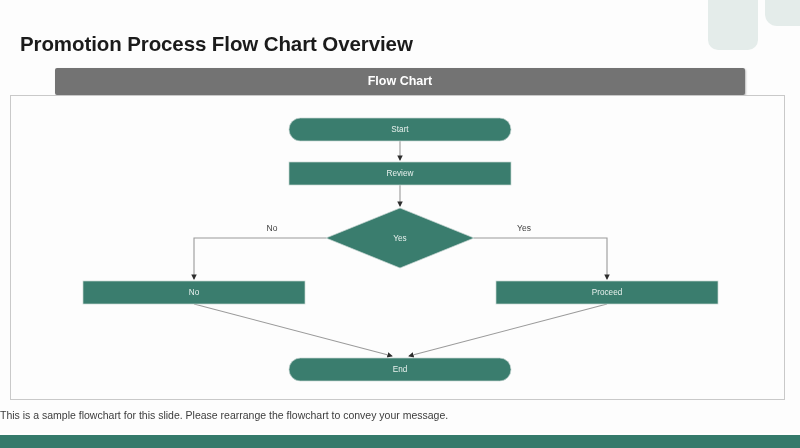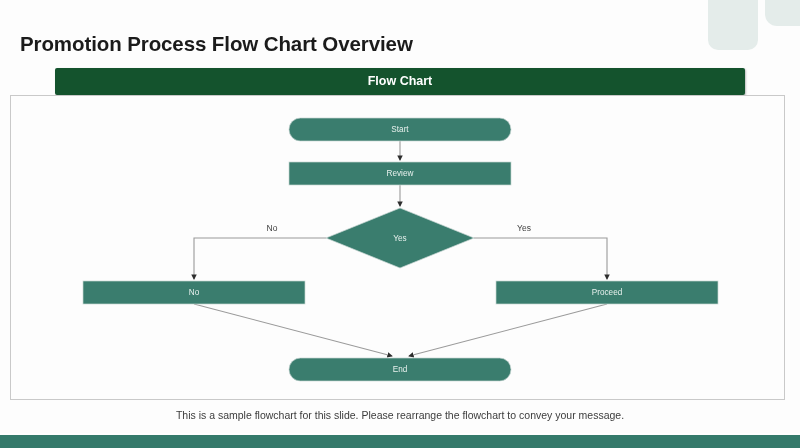--- a/index.html
+++ b/index.html
@@ -57,21 +57,21 @@
     margin-top: 16px;
   }
 
   
   #card-header {
     position: absolute;
     left: 55px;
     top: 68px;
     width: 690px;
     height: 27px;
-    background: #14532d;
+    background: #737373;
     border-radius: 2px;
     box-shadow: 1px 1px 2px rgba(0,0,0,0.25);
   }
   #card-header-label {
     position: absolute;
     left: 0;
     right: 0;
     top: 0;
     line-height: 27px;
     text-align: center;
@@ -126,21 +126,21 @@
     stroke-width: 1.1;
     fill: none;
   }
 
   
   #footer-note {
     position: absolute;
     left: 0;
     right: 0;
     top: 409px;
-    text-align: center;
+    text-align: left;
     font-size: 10.5px;
     color: #3c3c3c;
   }
   #bottom-bar {
     position: absolute;
     left: 0;
     bottom: 0;
     width: 800px;
     height: 13px;
     background: #357a6b;

